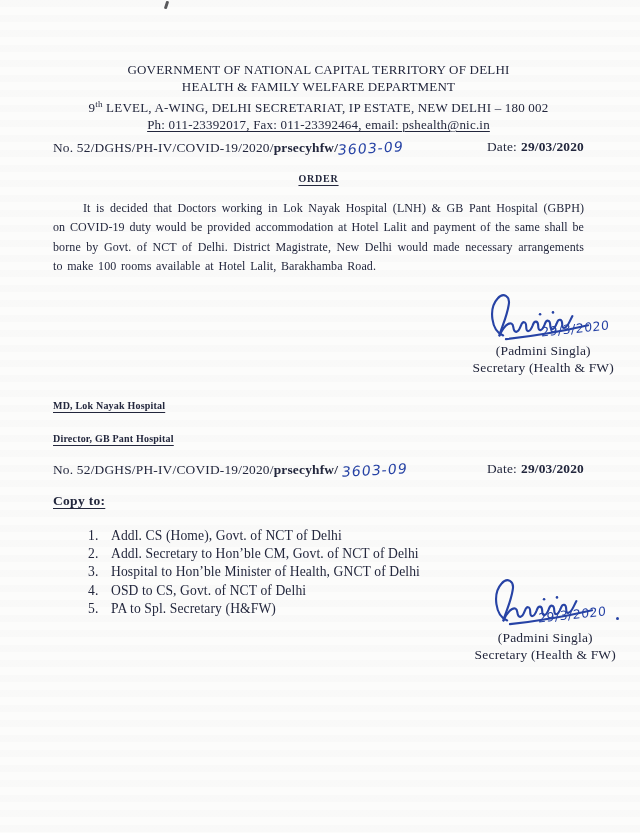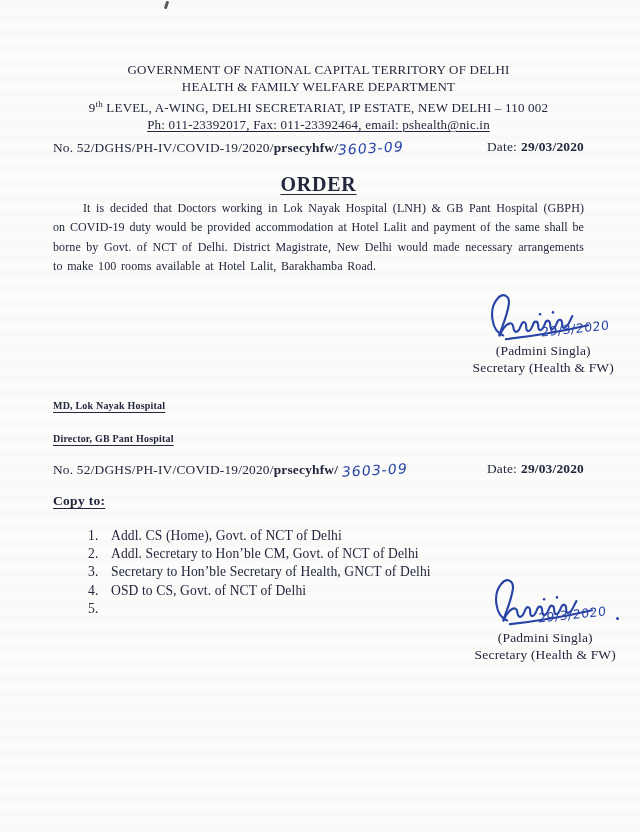--- a/index.html
+++ b/index.html
@@ -38,21 +38,21 @@
     color:#2743a5;font-family:"DejaVu Sans",sans-serif;font-size:14px;
     display:inline-block;transform:skewX(-9deg) rotate(-3deg);
     position:relative;top:1px;letter-spacing:1px;
   }
   .ref-row.r2 .hand{margin-left:4px;}
   .ref-date-label{margin-right:4px;}
   .ref-date-value{font-weight:700;}
   
   .order-title{
     position:absolute;left:53px;top:173px;width:531px;text-align:center;
-    font-weight:700;font-size:20px;letter-spacing:.8px;
+    font-weight:700;font-size:10px;letter-spacing:.8px;
     text-decoration:underline;text-underline-offset:3px;text-decoration-thickness:1.4px;
   }
   
   .body-para{
     position:absolute;left:53px;top:199px;width:531px;margin:0;
     font-size:12px;line-height:19.3px;text-align:justify;text-indent:30px;
     word-spacing:1.5px;letter-spacing:.1px;
   }
   .approval{position:absolute;left:103px;top:304px;margin:0;font-size:13.6px;letter-spacing:.1px;}
   
@@ -88,21 +88,21 @@
 </style>
 </head>
 <body>
 
 <div class="page">
   <div class="speck"></div>
 
   <header class="letterhead">
     <div>GOVERNMENT OF NATIONAL CAPITAL TERRITORY OF DELHI</div>
     <div>HEALTH &amp; FAMILY WELFARE DEPARTMENT</div>
-    <div><span>9</span><sup>th</sup><span> LEVEL, A-WING, DELHI SECRETARIAT, IP ESTATE, NEW DELHI – 110 002</span></div>
+    <div><span>9</span><sup>th</sup><span> LEVEL, A-WING, DELHI SECRETARIAT, IP ESTATE, NEW DELHI – 180 002</span></div>
     <div class="lh-bold">Ph: 011-23392017, Fax: 011-23392464, email: pshealth@nic.in</div>
   </header>
 
   <div class="ref-row r1">
     <span><span>No. 52/DGHS/PH-IV/COVID-19/2020/</span><span class="ref-bold">prsecyhfw/</span><span class="hand">3603-09</span></span>
     <span><span class="ref-date-label">Date:</span><span class="ref-date-value">29/03/2020</span></span>
   </div>
 
   <div class="order-title">ORDER</div>
 
@@ -140,28 +140,29 @@
     <li>
         <span class="num">1.</span>
         <span class="txt">Addl. CS (Home), Govt. of NCT of Delhi</span>
       </li>
     <li>
         <span class="num">2.</span>
         <span class="txt">Addl. Secretary to Hon’ble CM, Govt. of NCT of Delhi</span>
       </li>
     <li>
         <span class="num">3.</span>
-        <span class="txt">Secretary to Hon’ble Secretary of Health, GNCT of Delhi</span>
+        <span class="txt">Hospital to Hon’ble Minister of Health, GNCT of Delhi</span>
       </li>
     <li>
         <span class="num">4.</span>
         <span class="txt">OSD to CS, Govt. of NCT of Delhi</span>
       </li>
     <li>
         <span class="num">5.</span>
+        <span class="txt">PA to Spl. Secretary (H&amp;FW)</span>
       </li>
   </ol>
 
   <div class="sig-svg s2">
     <svg width="122" height="48" viewBox="0 0 130 52" fill="none">
       <g stroke="#2743a5" stroke-width="2.3" stroke-linecap="round" fill="none">
         <path d="M24,46 C11,41 8,17 18,6 C24,-1 32,3 30,13 C28,26 22,38 20,46"></path>
         <path d="M20,46 C26,33 34,29 35,37 C36,44 40,44 43,36 C45,30 49,30 49,37 C49,43 53,43 56,35 C58,29 62,30 62,36 C62,42 66,42 69,34 C71,28 75,29 75,35 C75,41 79,41 82,33 C84,27 88,28 88,34 C88,40 92,39 96,31 L99,25"></path>
         <path d="M27,50 C55,47 86,42 116,35"></path>
       </g>

